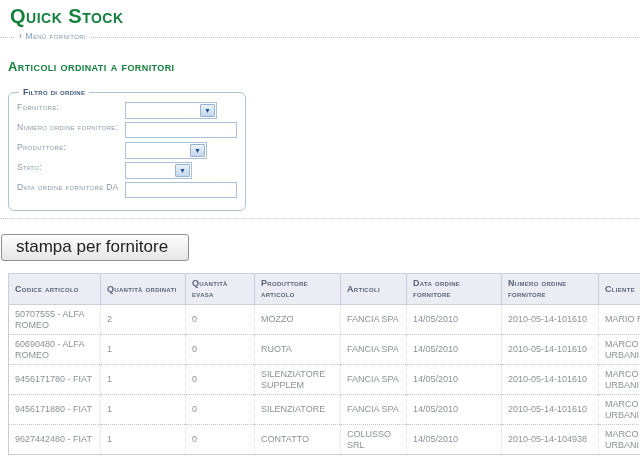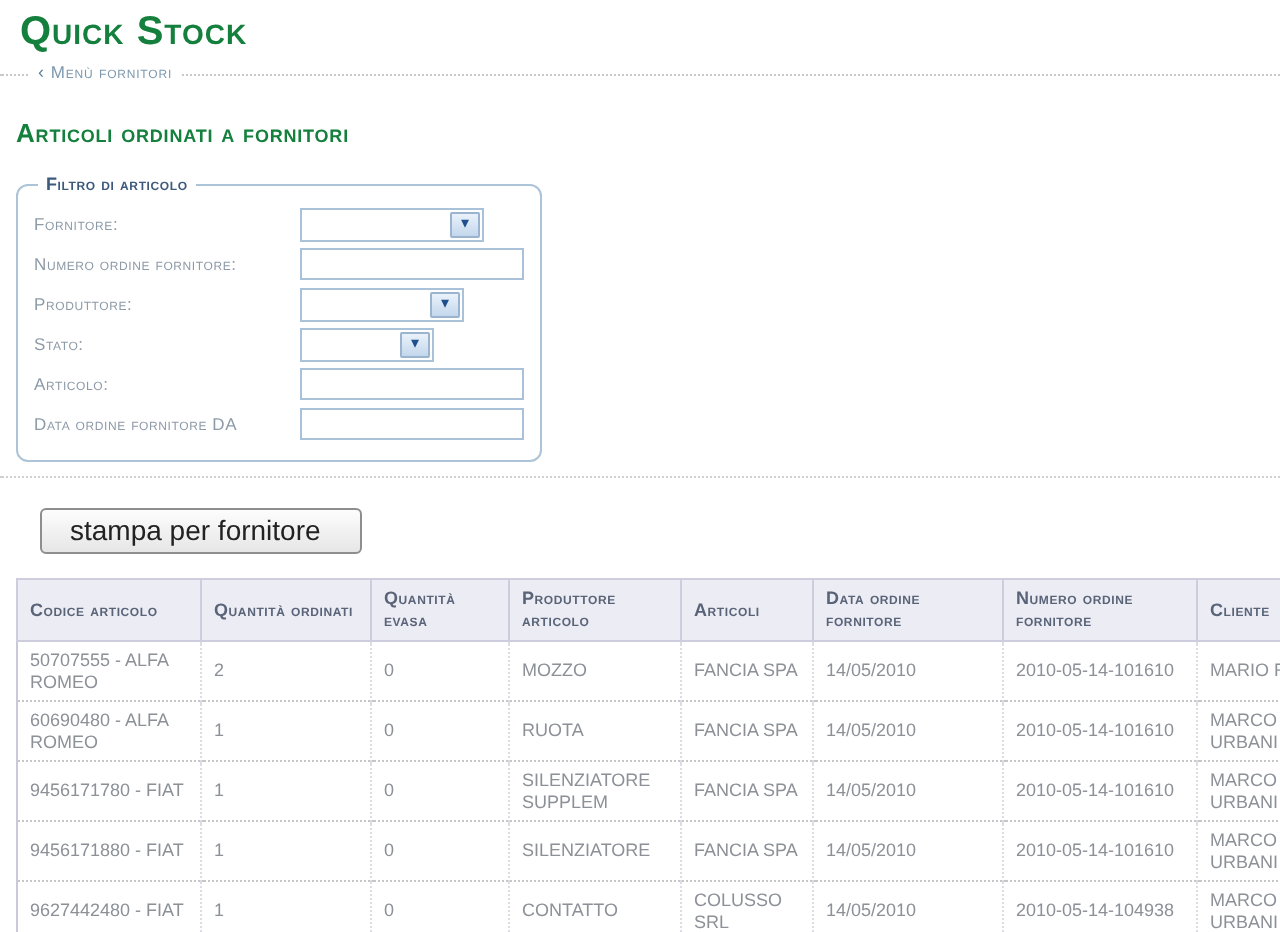--- a/index.html
+++ b/index.html
@@ -36,21 +36,21 @@
   
   fieldset.filter {
     margin: 8px 0 0 8px; width: 235px;
     border: 1px solid #adc3d7; border-radius: 6px;
     padding: 5px 8px 8px 8px;
   }
   fieldset.filter legend {
     font-size: 9px; font-weight: bold; font-variant: small-caps;
     letter-spacing: 0.3px; color: #3d5a7d; padding: 0 4px; margin-left: 2px;
   }
-  .form-row { display: flex; align-items: center; height: 20px; gap: 25px; }
+  .form-row { display: flex; align-items: flex-start; height: 20px; }
   .form-label {
     width: 108px; flex-shrink: 0; white-space: nowrap;
     font-size: 8.5px; font-variant: small-caps; letter-spacing: 0.3px;
     color: #8d9aa7;
   }
   .text-input {
     height: 16px; width: 112px; border: 1px solid #a9c2da;
     font-family: "Liberation Sans", sans-serif; font-size: 10px; padding: 0 3px;
     outline: none;
   }
@@ -72,22 +72,22 @@
   .w-sel-fornitore { width: 92px; }
   .w-sel-produttore { width: 82px; }
   .w-sel-stato { width: 67px; }
 
   .dotted-separator {
     border: none; border-top: 1px dotted #cfcfcf; margin: 7px 0 0 0;
   }
 
   
   .print-button {
-    display: block; margin: 15px 0 0 20px;
-    font-family: "Liberation Sans", sans-serif; font-size: 14px; color: #222;
+    display: block; margin: 15px 0 0 1px;
+    font-family: "Liberation Sans", sans-serif; font-size: 17px; color: #222;
     padding: 2px 20px 3px 14px;
     border: 1px solid #8e8e8e; border-radius: 3px;
     background: linear-gradient(#fdfdfd, #e6e6e6);
     cursor: pointer;
   }
 
   
   table.results {
     margin: 12px 0 0 8px; width: 663px; table-layout: fixed;
     border-collapse: collapse; border: 1px solid #c9c9da;
@@ -114,21 +114,21 @@
 <div class="breadcrumb-bar">
   <div class="breadcrumb-rule"></div>
   <a class="breadcrumb-link">
     <span class="arrow">‹</span><span>Menù fornitori</span>
   </a>
 </div>
 
 <h2 class="page-heading">Articoli ordinati a fornitori</h2>
 
 <fieldset class="filter">
-  <legend>Filtro di articolo</legend>
+  <legend>Filtro di ordine</legend>
 
   <div class="form-row">
     <span class="form-label">Fornitore:</span>
     <div class="select-box w-sel-fornitore">
       <span class="sel-value"></span>
       <span class="select-arrow">▾</span>
     </div>
   </div>
 
   <div class="form-row">
@@ -145,24 +145,20 @@
   </div>
 
   <div class="form-row">
     <span class="form-label">Stato:</span>
     <div class="select-box w-sel-stato">
       <span class="sel-value"></span>
       <span class="select-arrow">▾</span>
     </div>
   </div>
 
-  <div class="form-row">
-    <span class="form-label">Articolo:</span>
-    <input class="text-input" type="text" value="" style="">
-  </div>
 
   <div class="form-row">
     <span class="form-label">Data ordine fornitore DA</span>
     <input class="text-input" type="text" value="" style="">
   </div>
 
 </fieldset>
 
 <hr class="dotted-separator">
 

